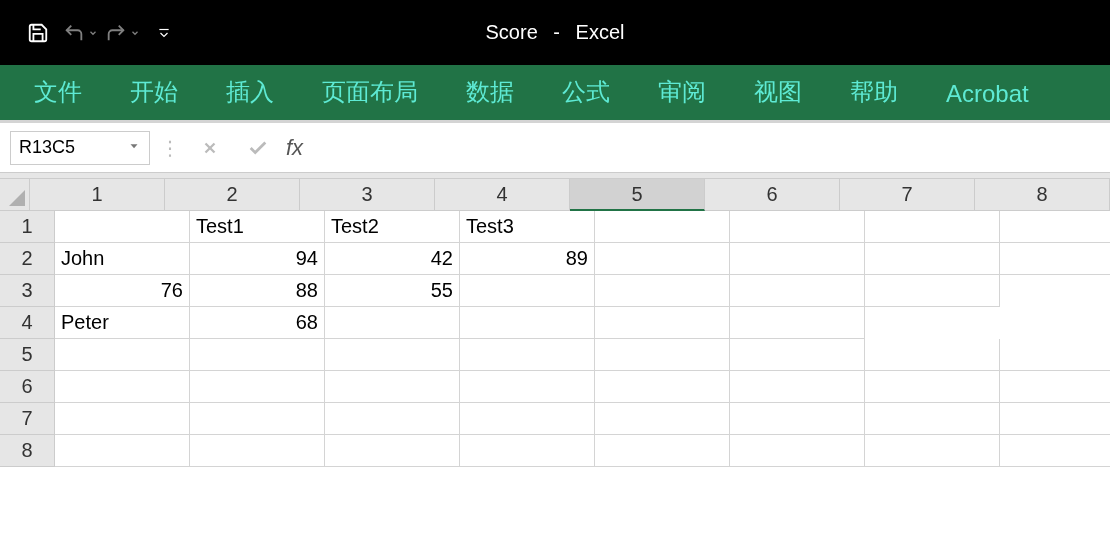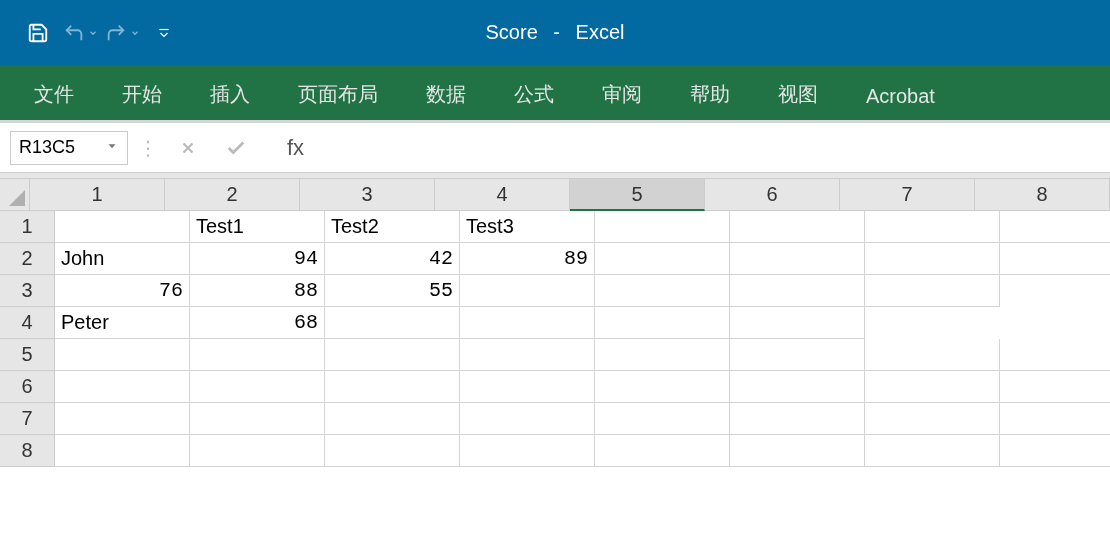--- a/index.html
+++ b/index.html
@@ -1,53 +1,53 @@
 <!DOCTYPE html>
 <html><head>
   <meta charset="utf-8">
   <style>
     * { box-sizing: border-box; margin: 0; padding: 0; }
     body { font-family: "Microsoft YaHei", "Segoe UI", sans-serif; font-size: 14px; overflow: hidden; background: #fff; user-select: none; }
     
-    .titlebar { background: #0369a1; height: 65px; display: flex; align-items: center; padding: 0 18px; position: relative; }
+    .titlebar { background: #000000; height: 65px; display: flex; align-items: center; padding: 0 18px; position: relative; }
     .titlebar-left { display: flex; align-items: center; gap: 2px; }
     .qat-btn { width: 40px; height: 40px; display: flex; align-items: center; justify-content: center; cursor: pointer; color: #fff; }
     .qat-btn.disabled { opacity: 0.5; }
     .title-center { position: absolute; left: 50%; transform: translateX(-50%); color: #fff; font-size: 20px; white-space: nowrap; }
     .title-sep { margin: 0 10px; }
     
     .ribbon-tabs { background: #217346; height: 55px; display: flex; align-items: flex-end; padding: 0 10px; gap: 0; }
-    .ribbon-tab { padding: 12px 24px; color: #e5e5e5; font-size: 20px; cursor: pointer; }
+    .ribbon-tab { padding: 12px 24px; color: #5eead4; font-size: 24px; cursor: pointer; }
     
     .ribbon-border { height: 3px; background: #d4d4d4; }
     
     .formula-bar { height: 50px; display: flex; align-items: center; border-bottom: 1px solid #ccc; padding: 8px 10px; gap: 8px; }
-    .name-box { width: 118px; height: 34px; border: 1px solid #ccc; background: #fff; display: flex; align-items: center; padding: 0 8px; font-size: 18px; position: relative; }
+    .name-box { width: 140px; height: 34px; border: 1px solid #ccc; background: #fff; display: flex; align-items: center; padding: 0 8px; font-size: 18px; position: relative; }
     .name-box-dropdown { margin-left: auto; color: #777; }
     .fx-sep { width: 24px; height: 34px; display: flex; align-items: center; justify-content: center; color: #bbb; font-size: 20px; }
     .fx-btn { width: 40px; height: 34px; display: flex; align-items: center; justify-content: center; color: #bbb; cursor: pointer; font-size: 20px; }
-    .fx-label { font-size: 22px; color: #555; width: 40px; text-align: right; }
+    .fx-label { font-style: italic; font-size: 22px; color: #555; width: 40px; text-align: left; }
     .formula-input { flex: 1; height: 34px; border: none; outline: none; font-size: 18px; padding: 0 8px; }
     .formula-bar-border { height: 6px; background: #e6e6e6; border-bottom: 1px solid #ccc; }
     
     .grid { display: flex; flex-direction: column; }
     .col-headers { display: flex; height: 32px; }
     .select-all { width: 55px; background: #e6e6e6; border-right: 1px solid #ccc; border-bottom: 1px solid #ccc; position: relative; cursor: pointer; }
     .select-all::after { content: ''; position: absolute; right: 4px; bottom: 4px; width: 0; height: 0; border-style: solid; border-width: 0 0 16px 16px; border-color: transparent transparent #b0b0b0 transparent; }
     .col-header { background: #e6e6e6; border-right: 1px solid #ccc; border-bottom: 1px solid #ccc; display: flex; align-items: center; justify-content: center; font-size: 20px; color: #333; cursor: pointer; }
     .col-header.selected { background: #d2d2d2; border-bottom: 2px solid #217346; }
     
     .grid-body { display: flex; }
     .row-headers { display: flex; flex-direction: column; }
     .row-header { width: 55px; height: 32px; background: #e6e6e6; border-right: 1px solid #ccc; border-bottom: 1px solid #ccc; display: flex; align-items: center; justify-content: center; font-size: 20px; color: #333; cursor: pointer; }
     
     .cells { position: relative; }
     .cell-row { display: flex; height: 32px; }
     .cell { border-right: 1px solid #d4d4d4; border-bottom: 1px solid #d4d4d4; padding: 2px 6px; font-size: 20px; display: flex; align-items: center; position: relative; cursor: cell; }
-    .cell.num { justify-content: flex-end; font-family: Liberation Mono, monospace; }
+    .cell.num { justify-content: flex-end; }
     .cw { width: 135px; }
   </style>
 </head>
 <body>
 
 <div class="titlebar">
   <div class="titlebar-left">
     <div class="qat-btn">
       <svg width="22" height="22" viewBox="0 0 24 24" fill="none" stroke="#fff" stroke-width="2">
           <path d="M19 21H5a2 2 0 0 1-2-2V5a2 2 0 0 1 2-2h11l5 5v11a2 2 0 0 1-2 2z"></path>
@@ -88,22 +88,22 @@
 </div>
 
 <div class="ribbon-tabs" id="ribbon-tabs">
     <div class="ribbon-tab">文件</div>
     <div class="ribbon-tab">开始</div>
     <div class="ribbon-tab">插入</div>
     <div class="ribbon-tab">页面布局</div>
     <div class="ribbon-tab">数据</div>
     <div class="ribbon-tab">公式</div>
     <div class="ribbon-tab">审阅</div>
+    <div class="ribbon-tab">视图</div>
     <div class="ribbon-tab">帮助</div>
-    <div class="ribbon-tab">视图</div>
     <div class="ribbon-tab">Acrobat</div>
   </div>
 <div class="ribbon-border"></div>
 
 <div class="formula-bar">
   <div class="name-box">
     <span>R13C5</span>
     <span class="name-box-dropdown">
       <svg width="14" height="14" viewBox="0 0 24 24" fill="#777">
           <polygon points="6,9 18,9 12,16"></polygon>

